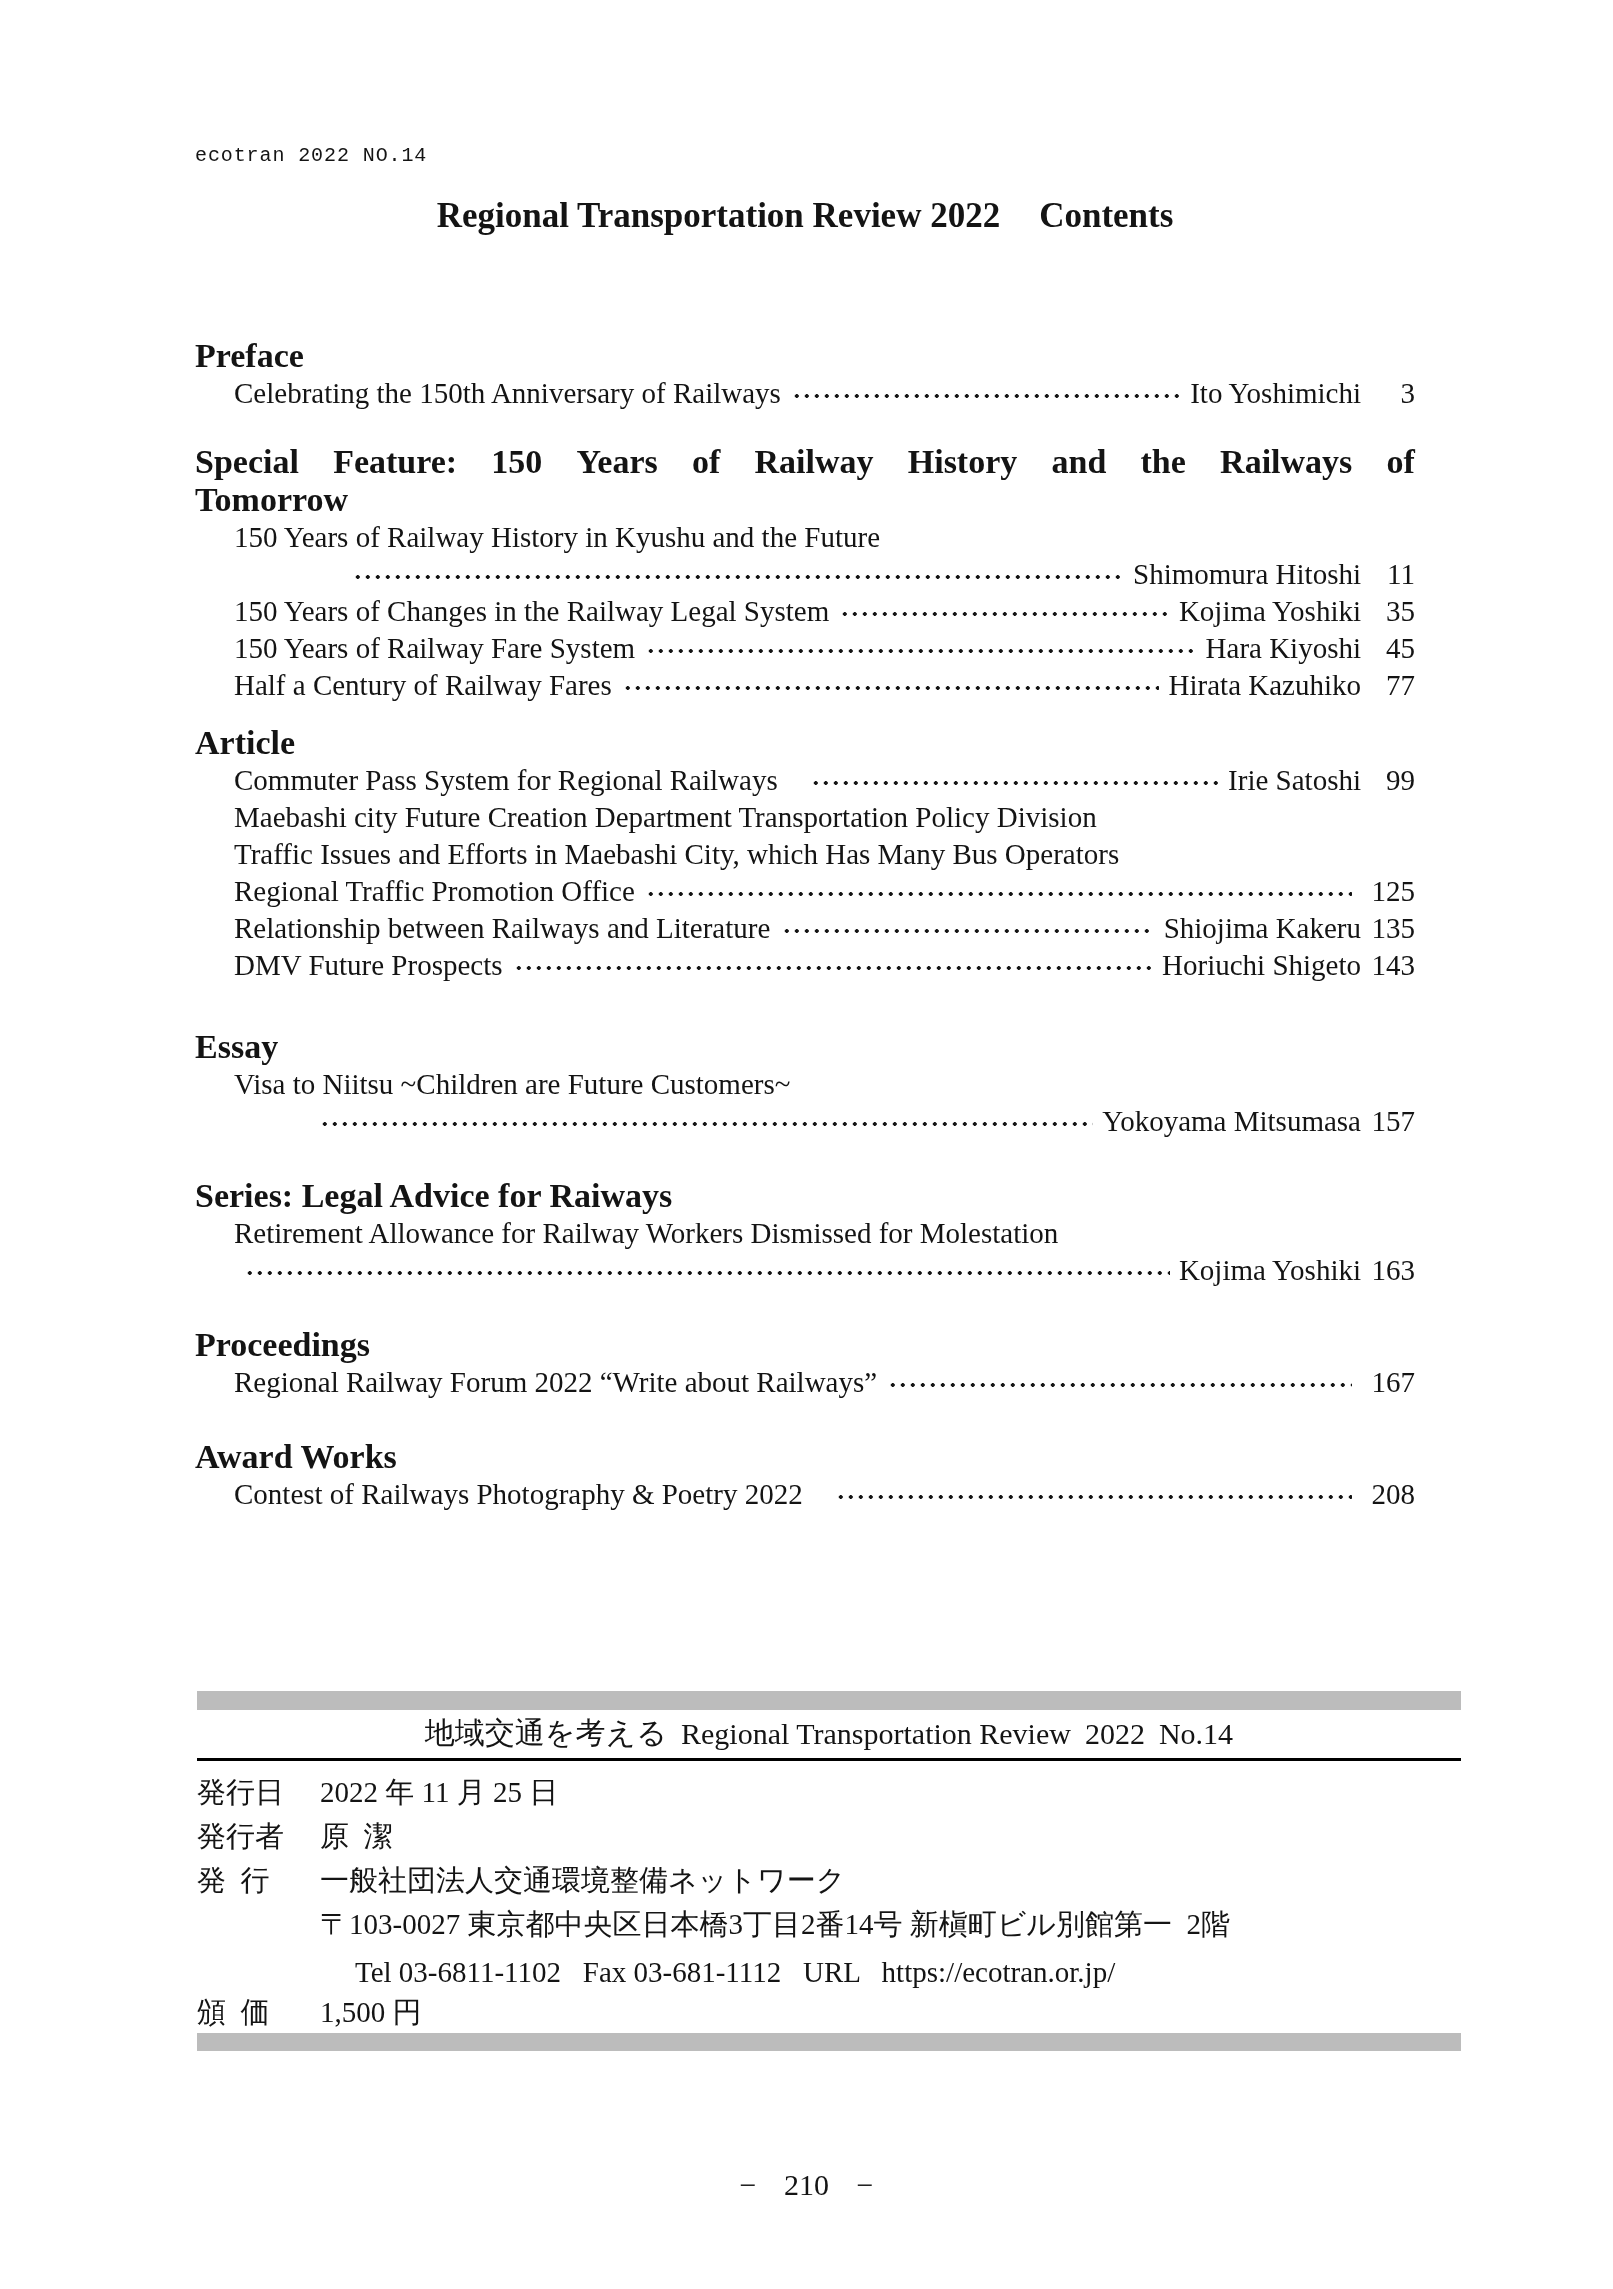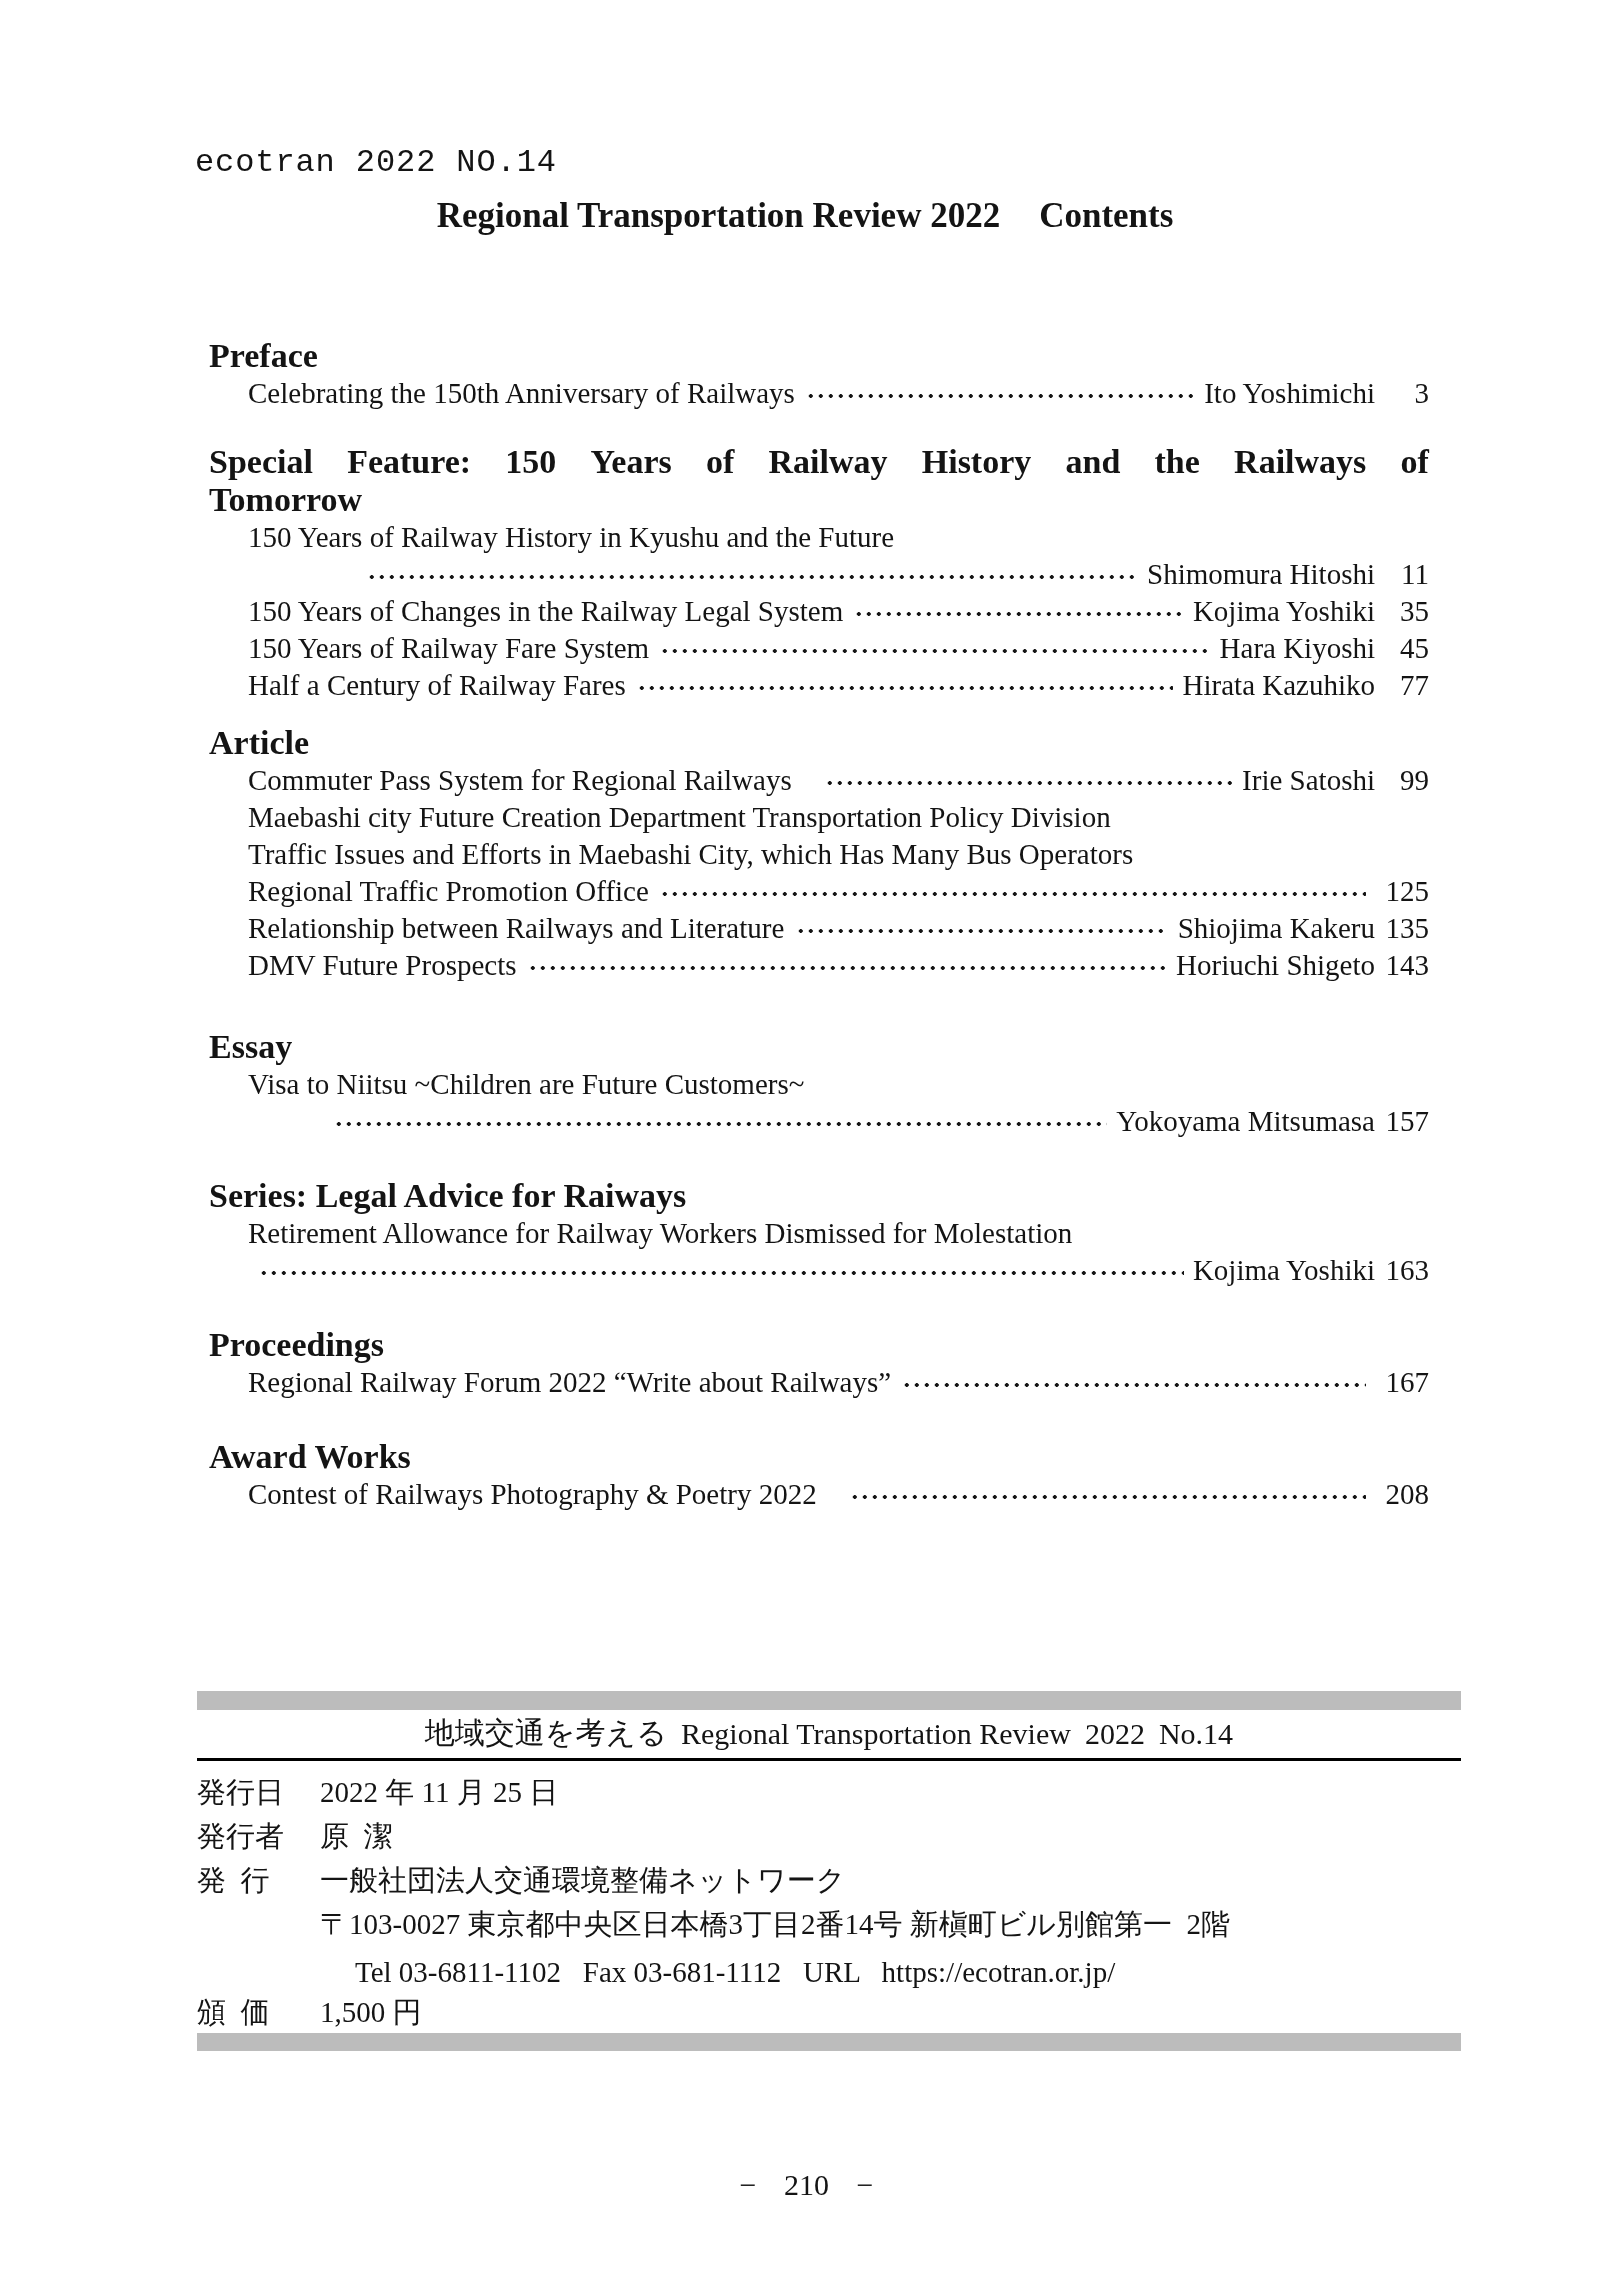--- a/index.html
+++ b/index.html
@@ -10,38 +10,38 @@
     background: #ffffff;
     color: #141414;
     font-family: "Liberation Serif", "DejaVu Serif", serif;
     overflow: hidden;
   }
   .issue-header {
     position: absolute;
     left: 195px;
     top: 144px;
     font-family: "Liberation Mono", "DejaVu Sans Mono", monospace;
-    font-size: 32px;
+    font-size: 20px;
     letter-spacing: 0.9px;
   }
   .doc-title {
     position: absolute;
     left: 195px;
     top: 196px;
     width: 1220px;
     display: flex;
     justify-content: center;
     align-items: flex-start;
     gap: 39px;
     font-weight: bold;
     font-size: 35px;
   }
   .toc {
     position: absolute;
-    left: 209px;
+    left: 195px;
     top: 337px;
     width: 1220px;
   }
   .toc-section:nth-child(2) { margin-top: 31px; }
   .toc-section:nth-child(3) { margin-top: 20px; }
   .toc-section:nth-child(4) { margin-top: 44px; }
   .toc-section:nth-child(5),
   .toc-section:nth-child(6),
   .toc-section:nth-child(7) { margin-top: 37px; }
   .toc-heading {

